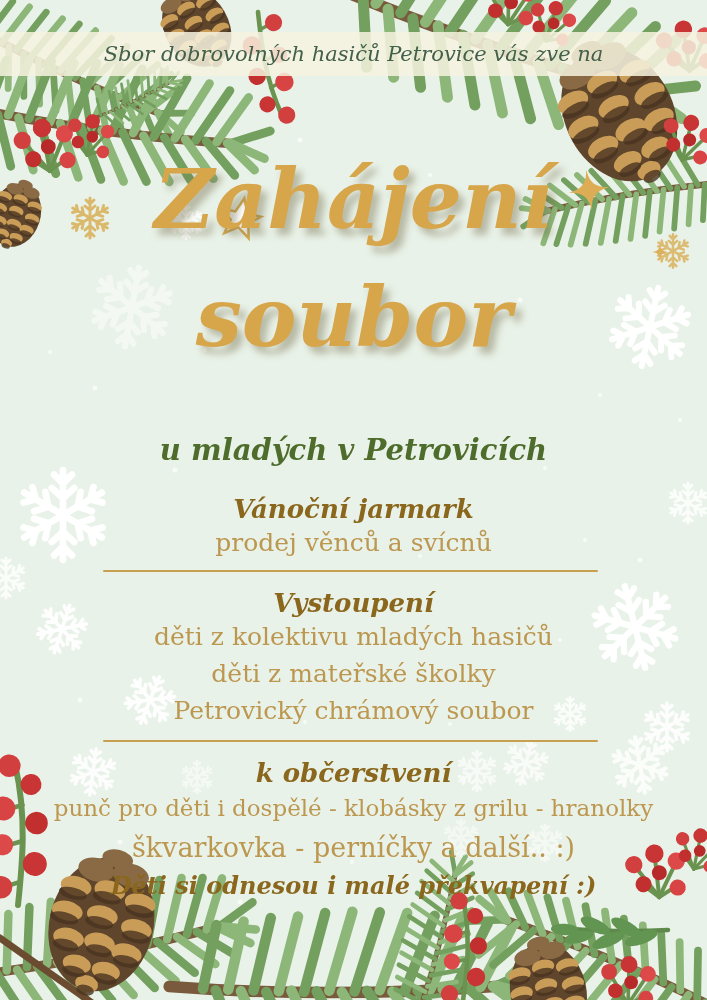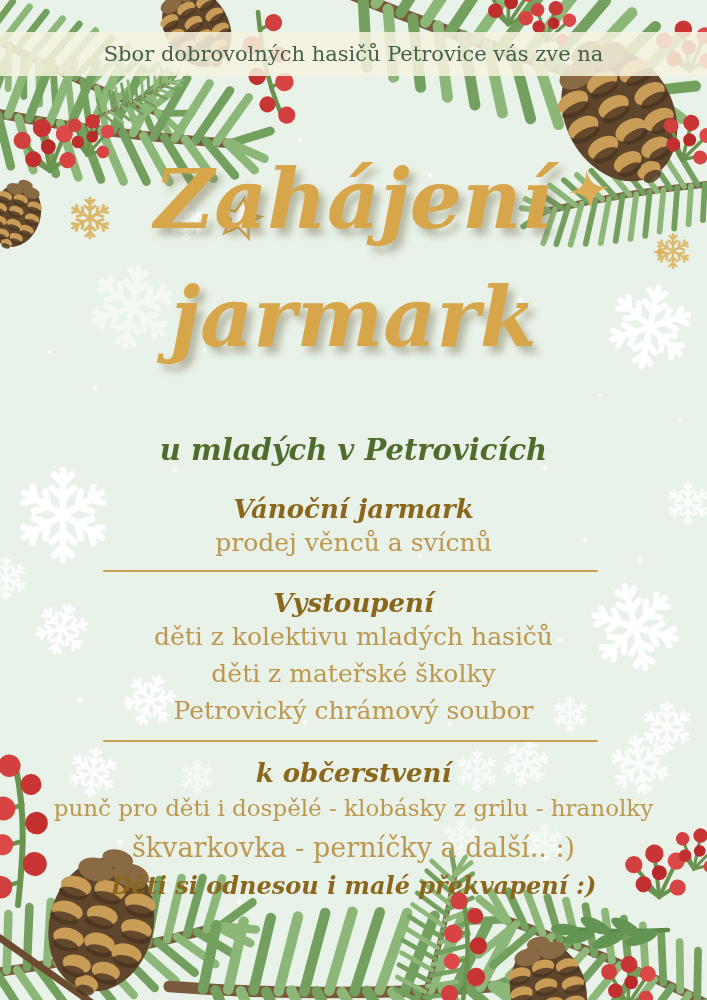--- a/index.html
+++ b/index.html
@@ -8,21 +8,21 @@
     background:#e9f2e8;
     font-family:"DejaVu Serif", serif;
   }
   svg.deco { position:absolute; left:0; top:0; width:707px; height:1000px; }
   .flk { fill:none; stroke-linecap:round; stroke-width:6; }
   .band {
     position:absolute; left:0; top:32px; width:100%; height:44px;
     background:#f6f2de; opacity:0.86;
   }
   .txt { position:absolute; left:0; width:100%; text-align:center; line-height:1.15; }
-  .banner  { top:42px;  font-size:21px; color:#43604b; }
+  .banner  { top:42px;  font-style:italic; font-size:21px; color:#43604b; }
   .title   { font-style:italic; font-weight:700; font-size:82px; line-height:1;
              color:#d7a64b; text-shadow:6px 7px 7px rgba(115,108,72,0.42); }
   .t1 { top:158px; }
   .t2 { top:276px; }
   .sched   { font-style:italic; font-weight:700; font-size:29px; color:#4e6c2b; }
   .d1 { top:391px; }
   .d2 { top:434px; }
   .heading { font-style:italic; font-weight:700; font-size:26px; color:#8a671c; }
   .h1 { top:495px; }
   .h2 { top:589px; }
@@ -259,21 +259,21 @@
       <circle cx="50" cy="352" r="2"></circle>
         <circle cx="585" cy="540" r="2"></circle>
     </g>
   </svg>
 
   <div class="band"></div>
 
   <div class="txt banner">Sbor dobrovolných hasičů Petrovice vás zve na</div>
 
   <div class="txt title t1">Zahájení</div>
-  <div class="txt title t2">jarmark</div>
+  <div class="txt title t2">soubor</div>
 
   <div class="txt sched d2">u mladých v Petrovicích</div>
 
   <div class="txt heading h1">Vánoční jarmark</div>
   <div class="txt bodyline b1">prodej věnců a svícnů</div>
 
   <div class="divider div1"></div>
 
   <div class="txt heading h2">Vystoupení</div>
   <div class="txt bodyline b2a">děti z kolektivu mladých hasičů</div>

